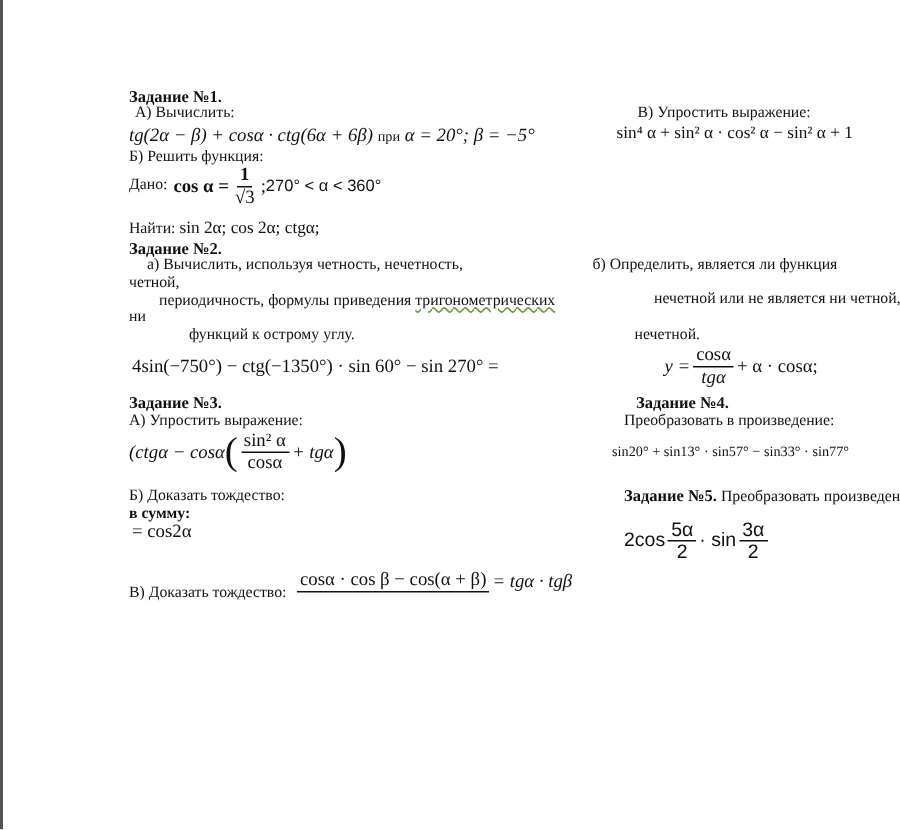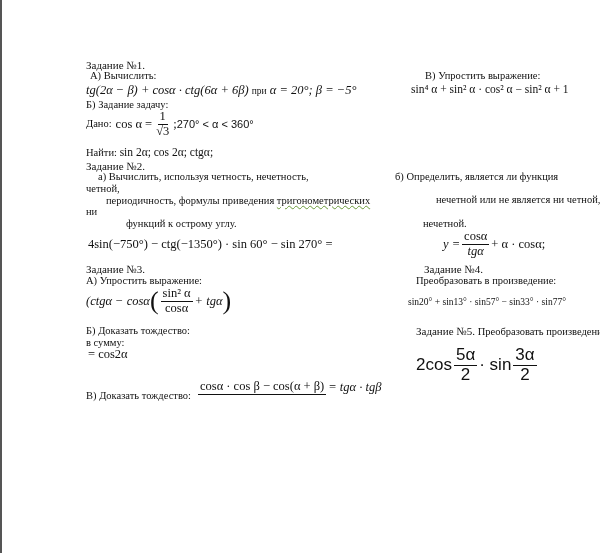--- a/index.html
+++ b/index.html
@@ -2,21 +2,21 @@
 <html><head>
 <meta charset="utf-8">
 <style>
   html, body { margin: 0; padding: 0; }
   body {
     width: 600px; height: 553px; background: #ffffff; position: relative; overflow: hidden;
     font-family: "Liberation Serif", "DejaVu Serif", serif; color: #111; font-size: 10.5px;
   }
   .leftbar { position: absolute; left: 0; top: 0; width: 2px; height: 553px; background: #555; }
   .abs { position: absolute; white-space: nowrap; line-height: 1.15; }
-  .b { font-weight: normal; }
+  .b { font-weight: bold; }
   .m { font-family: "Liberation Serif", "DejaVu Serif", serif; font-size: 12.5px; }
   .m i { font-style: italic; }
   .frac { display: inline-flex; flex-direction: column; align-items: center; vertical-align: middle; margin: 0 2px; }
   .frac .num { border-bottom: 1px solid #111; padding: 0 2px; line-height: 1.1; }
   .frac .den { padding: 0 2px; line-height: 1.1; }
   .small { font-size: 9.5px; }
   .big-paren { font-size: 26px; vertical-align: middle; line-height: 1; font-weight: lighter; }
   .squig { text-decoration: underline wavy #6a9a3a; text-decoration-thickness: 1px; }
   .sans { font-family: "Liberation Sans", "DejaVu Sans", sans-serif; }
 </style>
@@ -25,21 +25,21 @@
 
 <div class="leftbar"></div>
 
 <div class="abs b" style="left:86px;top:59px;font-size:11px;">Задание №1.</div>
 <div class="abs" style="left:90px;top:70px;">А) Вычислить:</div>
 <div class="abs m" style="left:86px;top:83px;">
   <i>tg(2α − β) + cosα · ctg(6α + 6β)</i>
   <span class="small">при</span>
   <i>α = 20°; β = −5°</i>
 </div>
-<div class="abs" style="left:86px;top:99px;">Б) Задание задачу:</div>
+<div class="abs" style="left:86px;top:99px;">Б) Решить функция:</div>
 <div class="abs m" style="left:86px;top:110px;display:flex;align-items:center;">
   <span style="font-size:10.5px;margin-right:4px;">Дано:</span>
   <span class="b">cos α =</span>
   <span class="frac">
     <span class="num b">1</span>
     <span class="den">√3</span>
   </span>
   <span>;</span>
   <span class="sans" style="font-size:11px;">270° &lt; α &lt; 360°</span>
 </div>
@@ -78,41 +78,41 @@
   <i>(ctgα − cosα</i>
   <span class="big-paren">(</span>
   <span class="frac">
     <span class="num">sin² α</span>
     <span class="den">cosα</span>
   </span>
   <i>+ tgα</i>
   <span class="big-paren">)</span>
 </div>
 <div class="abs" style="left:86px;top:325px;">Б) Доказать тождество:</div>
-<div class="abs" style="left:86px;top:337px;">в сумму:</div>
+<div class="abs" style="left:86px;top:337px;font-weight:bold;">в сумму:</div>
 <div class="abs m" style="left:88px;top:347px;display:flex;align-items:center;">
   <span>= cos2α</span>
 </div>
 <div class="abs" style="left:86px;top:390px;">В) Доказать тождество:</div>
 <div class="abs m" style="left:196px;top:380px;display:flex;align-items:center;">
   <span class="frac">
     <span class="num">cosα · cos β − cos(α + β)</span>
   </span>
   <i>= tgα · tgβ</i>
 </div>
 
 <div class="abs b" style="left:424px;top:263px;font-size:11px;">Задание №4.</div>
 <div class="abs" style="left:416px;top:275px;">Преобразовать в произведение:</div>
 <div class="abs m" style="left:408px;top:297px;font-size:9.5px;">sin20° + sin13° · sin57° − sin33° · sin77°</div>
 
 <div class="abs" style="left:368px;top:325px;">
   <span class="b" style="font-size:11px;margin-left:48px;">Задание №5.</span>
   <span>Преобразовать произведение</span>
 </div>
-<div class="abs sans" style="left:416px;top:346px;display:flex;align-items:center;font-size:17px;">
+<div class="abs sans" style="left:416px;top:346px;display:flex;align-items:center;font-size:13px;">
   <span>2cos</span>
   <span class="frac">
     <span class="num">5α</span>
     <span class="den">2</span>
   </span>
   <span>· sin</span>
   <span class="frac">
     <span class="num">3α</span>
     <span class="den">2</span>
   </span>

